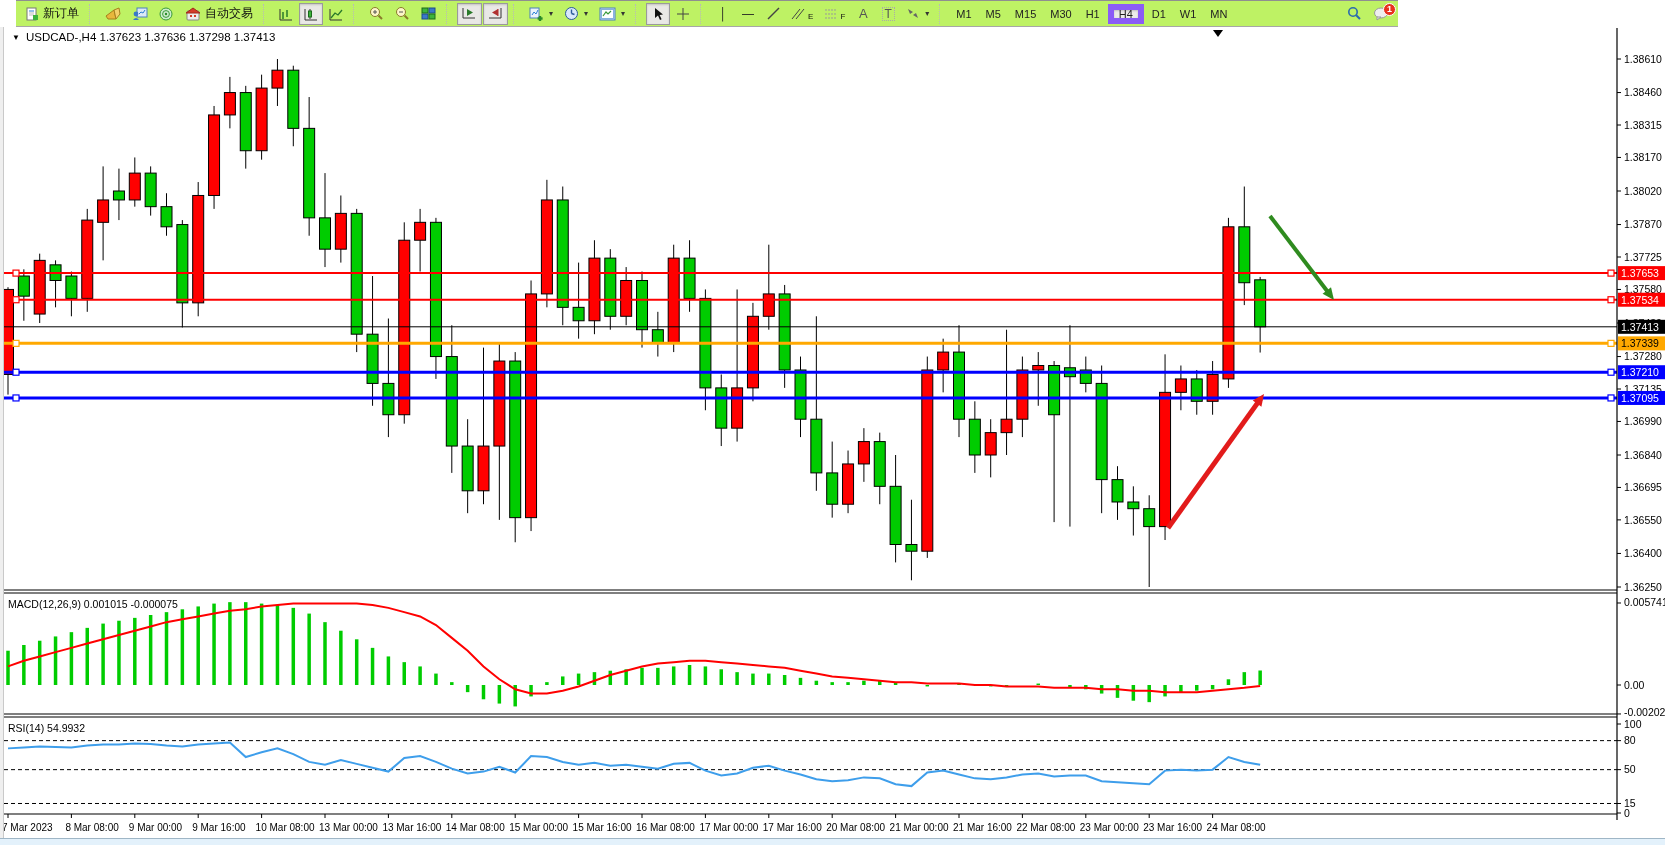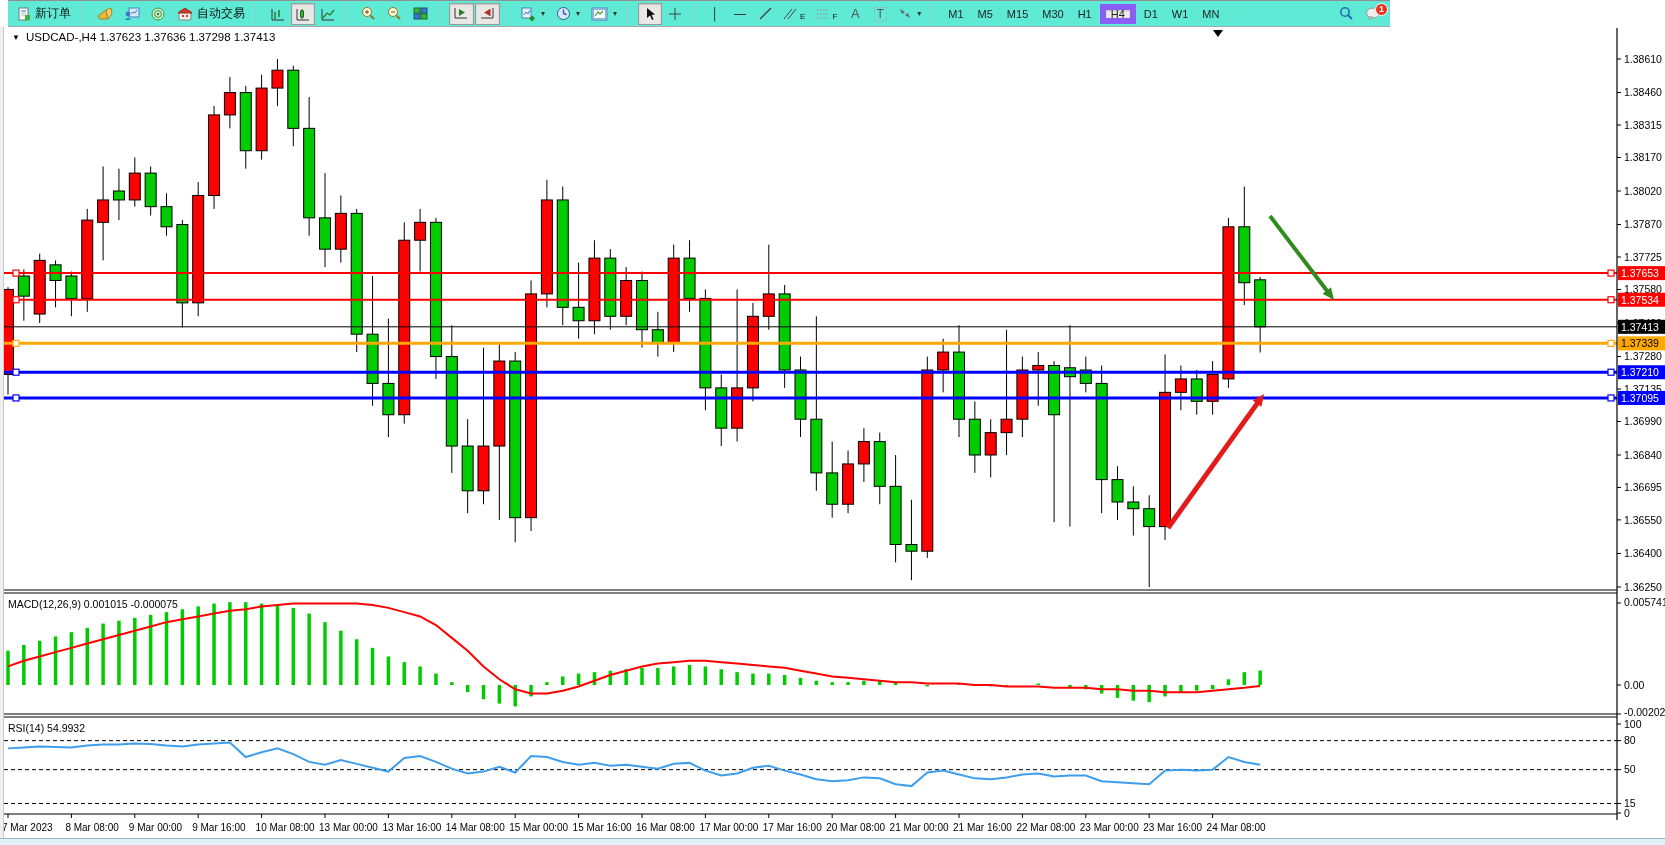--- a/index.html
+++ b/index.html
@@ -1,19 +1,19 @@
 <!DOCTYPE html>
 <html><head>
 <meta charset="utf-8">
 <style>
   html,body{margin:0;padding:0;background:#fff;width:1665px;height:845px;overflow:hidden;
     font-family:"Liberation Sans",sans-serif;-webkit-font-smoothing:none;}
   *{box-sizing:border-box;}
   
-  .toolbar{position:absolute;left:8px;top:0;width:1382px;height:27px;background:#5eead4;
+  .toolbar{position:absolute;left:16px;top:0;width:1382px;height:27px;background:#bef264;
     border-top:1px solid #8f8f8f;border-bottom:1px solid #a7a7a7;display:flex;align-items:center;
     padding:0 4px;gap:1px;z-index:30;}
   .tb-btn{height:22px;min-width:24px;display:flex;align-items:center;justify-content:center;
     gap:4px;padding:0 4px;border:1px solid transparent;font-size:12px;color:#111;white-space:nowrap;}
   .tb-btn.pressed{border:1px solid #9a9a9a;background:#e9e8e6;box-shadow:inset 0 1px 2px rgba(0,0,0,.15);}
   .tb-sep{width:7px;height:20px;border-left:1px dotted #b9b9b9;margin:0 3px 0 4px;}
   .tb-caret{font-size:8px;color:#333;margin-left:1px;}
   .tf-btn{height:20px;padding:0 5px;font-size:11px;color:#222;border:1px solid transparent;
     display:flex;align-items:center;}
   .tf-btn.active{border:6px solid #8b5cf6;background:#ecebe9;box-shadow:inset 0 1px 2px rgba(0,0,0,.18);}

